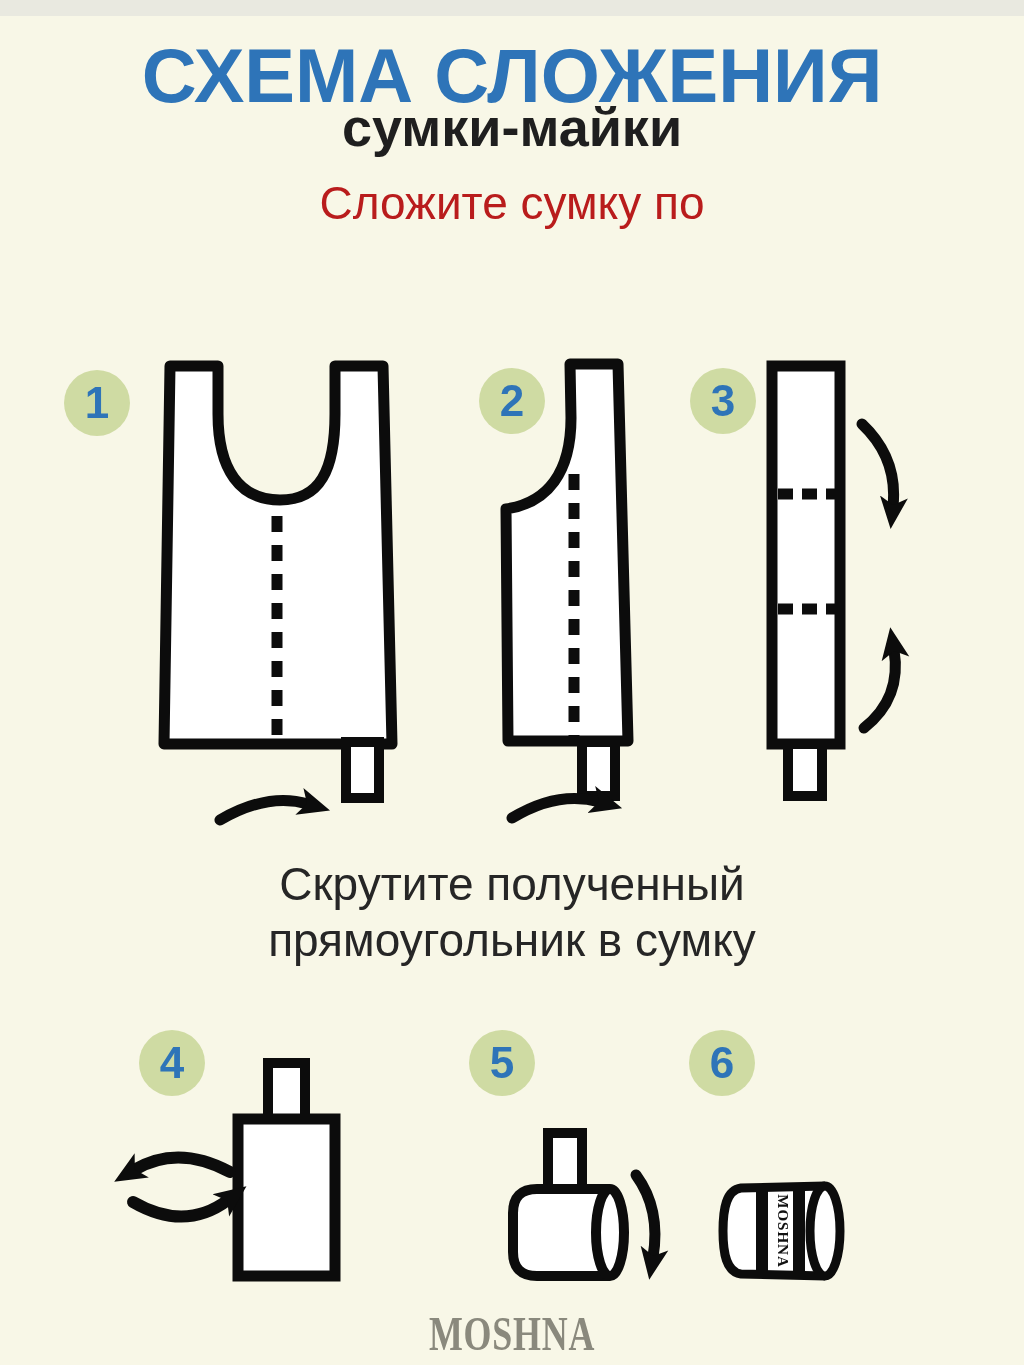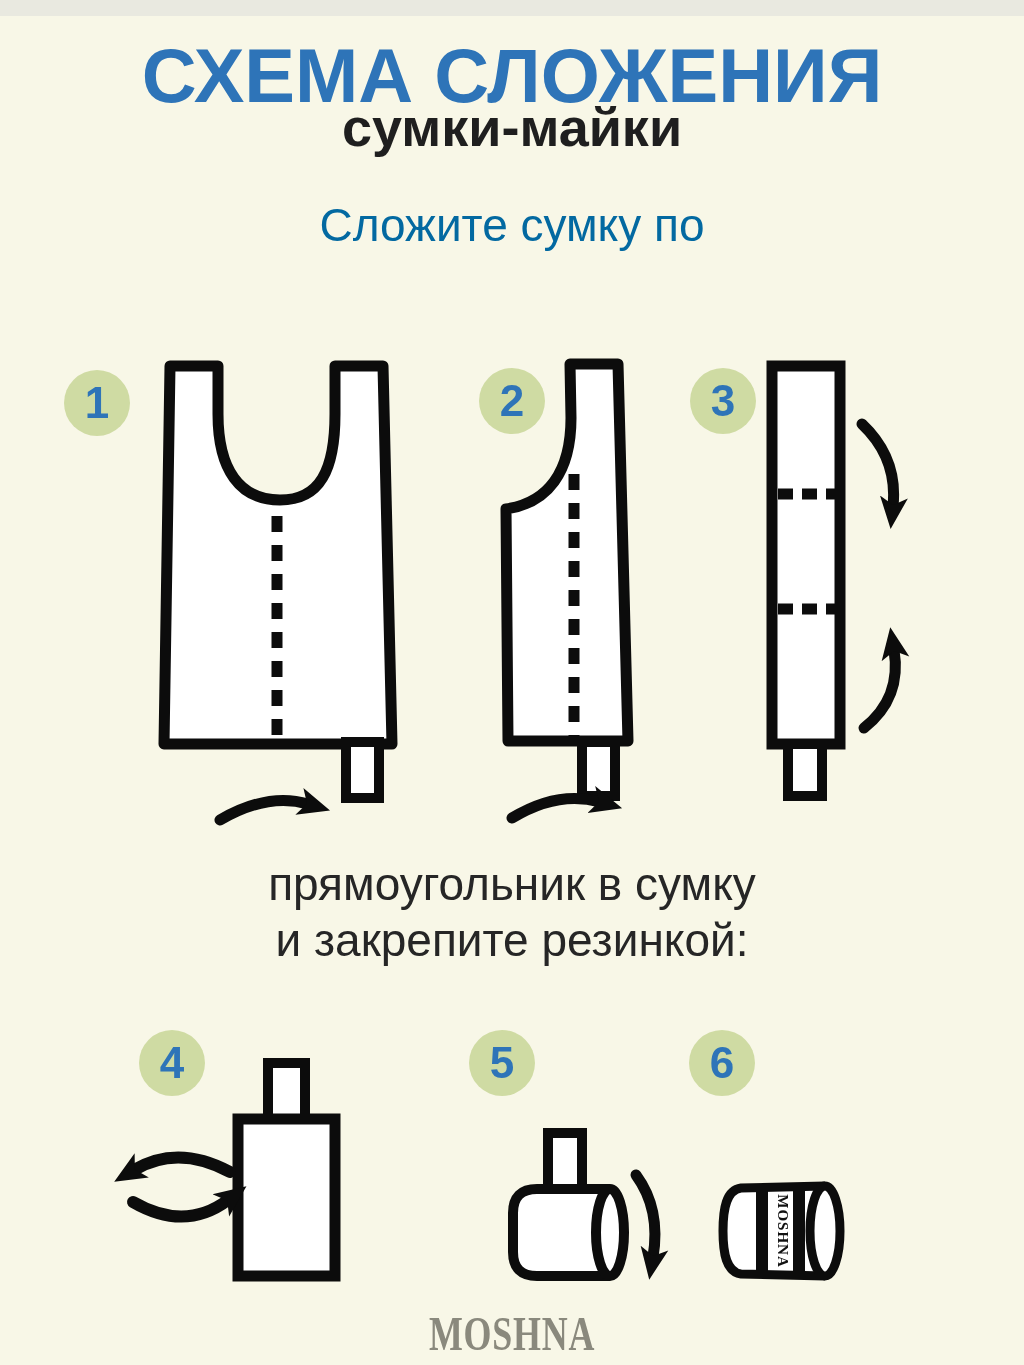--- a/index.html
+++ b/index.html
@@ -16,23 +16,23 @@
     text-align:center;
     font-size:76px;font-weight:800;letter-spacing:0px;
     color:#2e74b8;line-height:1;
   }
   .subtitle{
     position:absolute;top:84px;left:0;right:0;
     text-align:center;
     font-size:54px;font-weight:700;color:#1f1f1f;line-height:1;
   }
   .intro{
-    position:absolute;top:181px;left:0;right:0;
+    position:absolute;top:159px;left:0;right:0;
     text-align:center;
-    font-size:46px;font-weight:300;color:#0369a1;line-height:56px;
+    font-size:46px;font-weight:300;color:#b91c1c;line-height:56px;
   }
   .roll-text{
     position:absolute;top:840px;left:0;right:0;
     text-align:center;
     font-size:46px;font-weight:300;color:#262626;line-height:56px;
   }
   .badge{
     position:absolute;width:66px;height:66px;border-radius:50%;
     background:#cfdba3;
     display:flex;align-items:center;justify-content:center;
@@ -96,22 +96,22 @@
   <svg class="diagram" style="left:740px;top:340px;" width="220" height="460" viewBox="0 0 220 460">
     <rect class="paper" x="32" y="10" width="68" height="378" stroke-width="11"></rect>
     <line class="ink" x1="38" y1="138" x2="96" y2="138" stroke-width="11" stroke-dasharray="15 9"></line>
     <line class="ink" x1="38" y1="253" x2="96" y2="253" stroke-width="11" stroke-dasharray="15 9"></line>
     <rect class="paper" x="48" y="388" width="34" height="52" stroke-width="10"></rect>
     <path class="ink" d="M 122 68 Q 158 102 153 150" stroke-width="11" stroke-linecap="round" marker-end="url(#arrowhead)"></path>
     <path class="ink" d="M 124 372 Q 162 342 154 294" stroke-width="11" stroke-linecap="round" marker-end="url(#arrowhead)"></path>
   </svg>
 
   <div class="roll-text">
+    <div>Скрутите полученный</div>
     <div>прямоугольник в сумку</div>
-    <div>и закрепите резинкой:</div>
   </div>
 
   <div class="badge" style="left:139px;top:1014px;">
     <span>4</span>
   </div>
   <svg class="diagram" style="left:100px;top:1038px;" width="250" height="235" viewBox="0 0 250 235">
     <rect class="paper" x="168" y="9" width="37" height="56" stroke-width="10"></rect>
     <rect class="paper" x="138" y="65" width="97" height="157" stroke-width="11"></rect>
     <path class="ink" d="M 130 118 Q 78 90 34 116" stroke-width="12" stroke-linecap="round" marker-end="url(#arrowhead)"></path>
     <path class="ink" d="M 33 148 Q 85 178 128 146" stroke-width="12" stroke-linecap="round" marker-end="url(#arrowhead)"></path>

